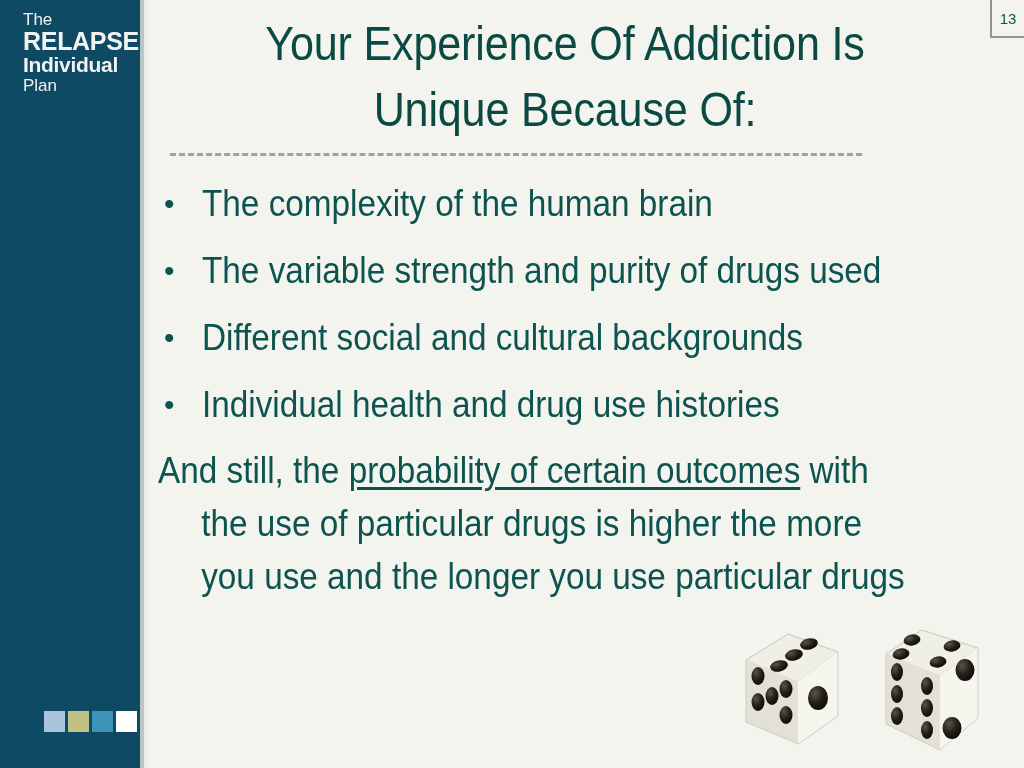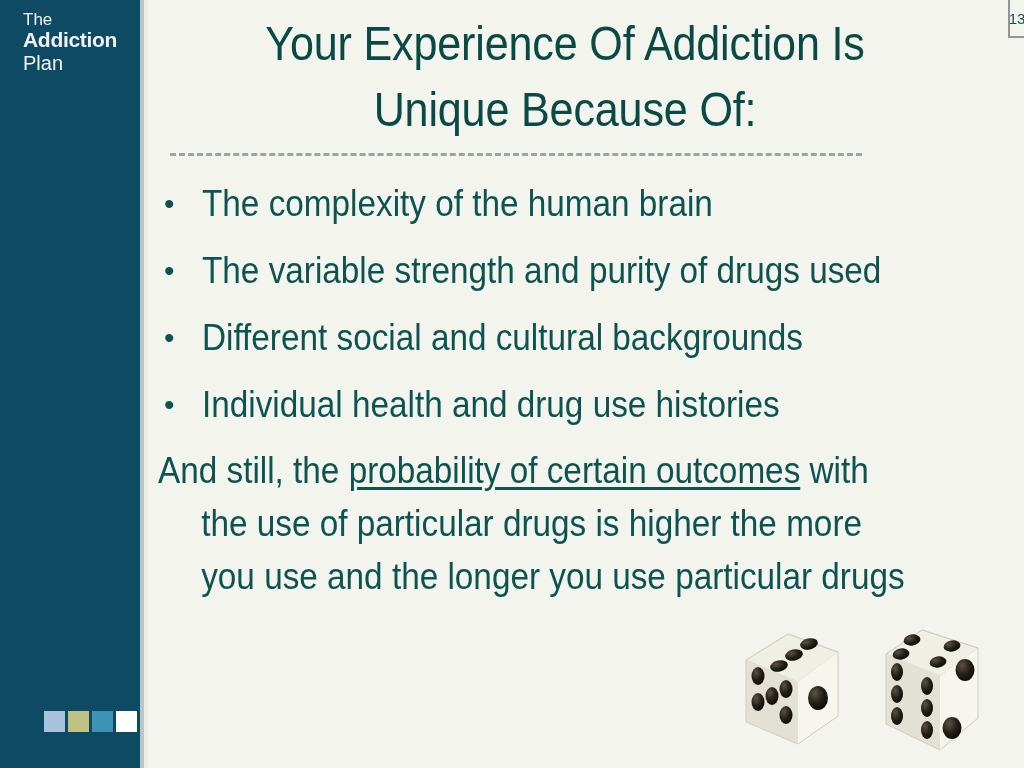--- a/index.html
+++ b/index.html
@@ -71,21 +71,21 @@
     line-height: 1.0;
   }
   #logo .l-prevention {
     font-size: 21px;
     font-weight: 700;
     display: block;
     letter-spacing: -0.3px;
     line-height: 1.05;
   }
   #logo .l-plan {
-    font-size: 20px;
+    font-size: 17px;
     font-weight: 400;
     display: block;
     line-height: 1.1;
     margin-top: 1px;
   }
 
   
   #swatches {
     position: absolute;
     left: 44px;
@@ -96,21 +96,21 @@
   #swatches .sw {
     width: 21px;
     height: 21px;
   }
 
   
   #page-number-box {
     position: absolute;
     right: 0;
     top: 0;
-    width: 16px;
+    width: 34px;
     height: 38px;
     background: #f4f4ee;
     border-left: 2px solid #8f9796;
     border-bottom: 2px solid #8f9796;
     box-sizing: border-box;
     display: flex;
     align-items: center;
     justify-content: center;
   }
   #page-number-box span {
@@ -210,21 +210,22 @@
 <body>
 
 <div id="slide" style="background: rgb(244, 244, 238);">
 
   <div id="sidebar" style="background: rgb(15, 74, 100);"></div>
   <div id="sidebar-edge"></div>
   <div id="sidebar-edge2"></div>
 
   <div id="logo">
     <span class="l-the">The</span>
-    <span class="l-prevention">Addiction</span>
+    <span class="l-relapse">RELAPSE</span>
+    <span class="l-prevention">Individual</span>
     <span class="l-plan">Plan</span>
   </div>
 
   <div id="swatches">
     <div class="sw" id="sw0" style="background: rgb(169, 195, 220);"></div>
     <div class="sw" id="sw1" style="background: rgb(192, 193, 131);"></div>
     <div class="sw" id="sw2" style="background: rgb(61, 147, 181);"></div>
     <div class="sw" id="sw3" style="background: rgb(255, 255, 255);"></div>
   </div>
 

